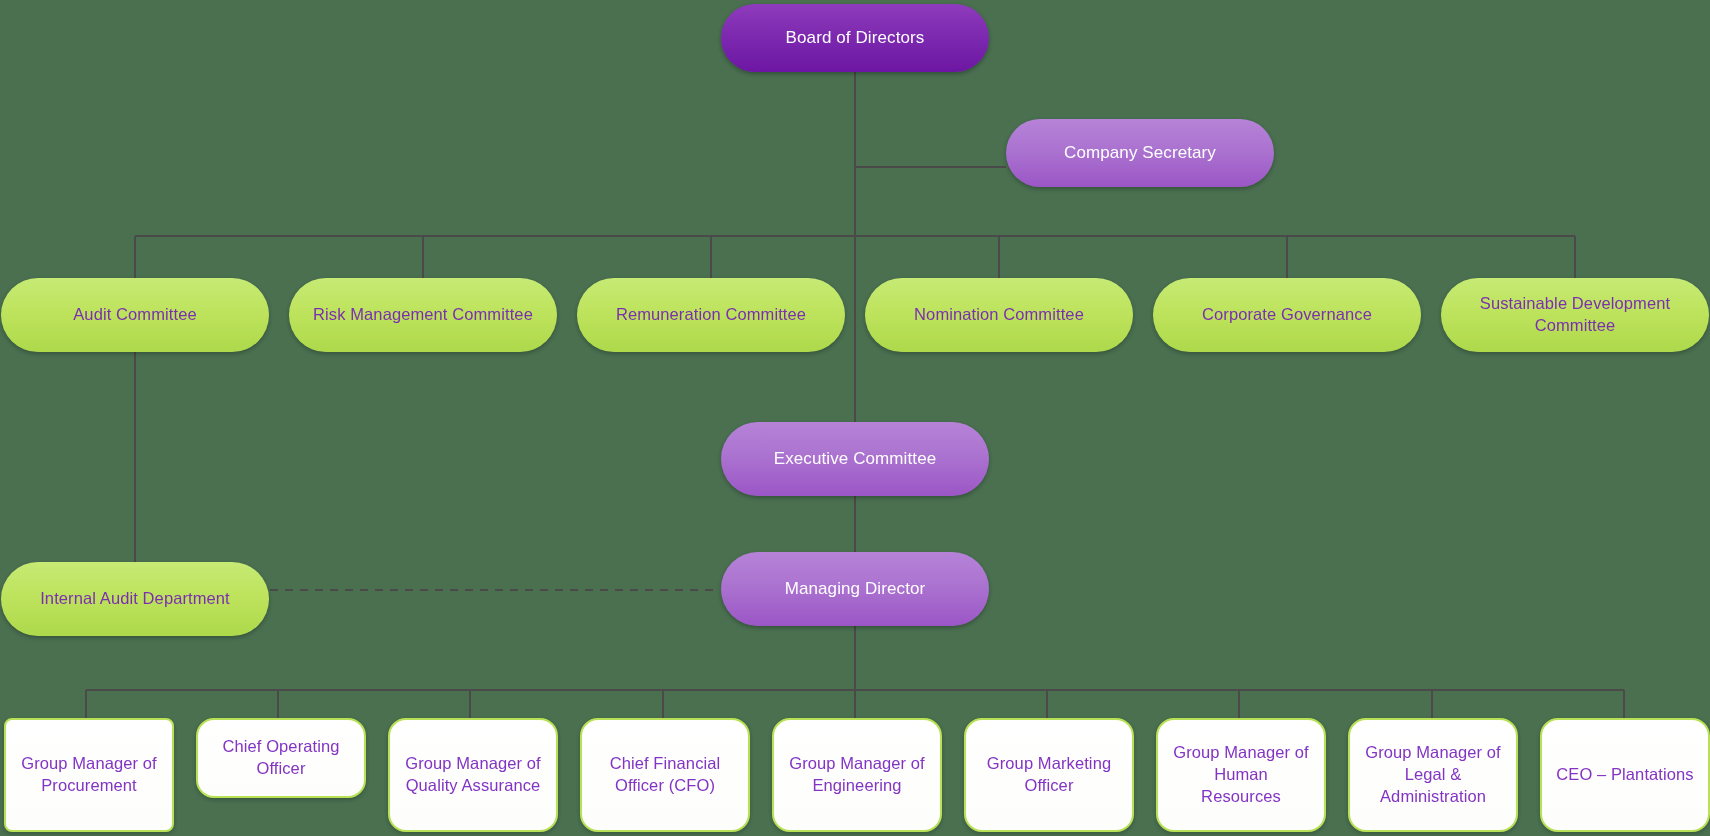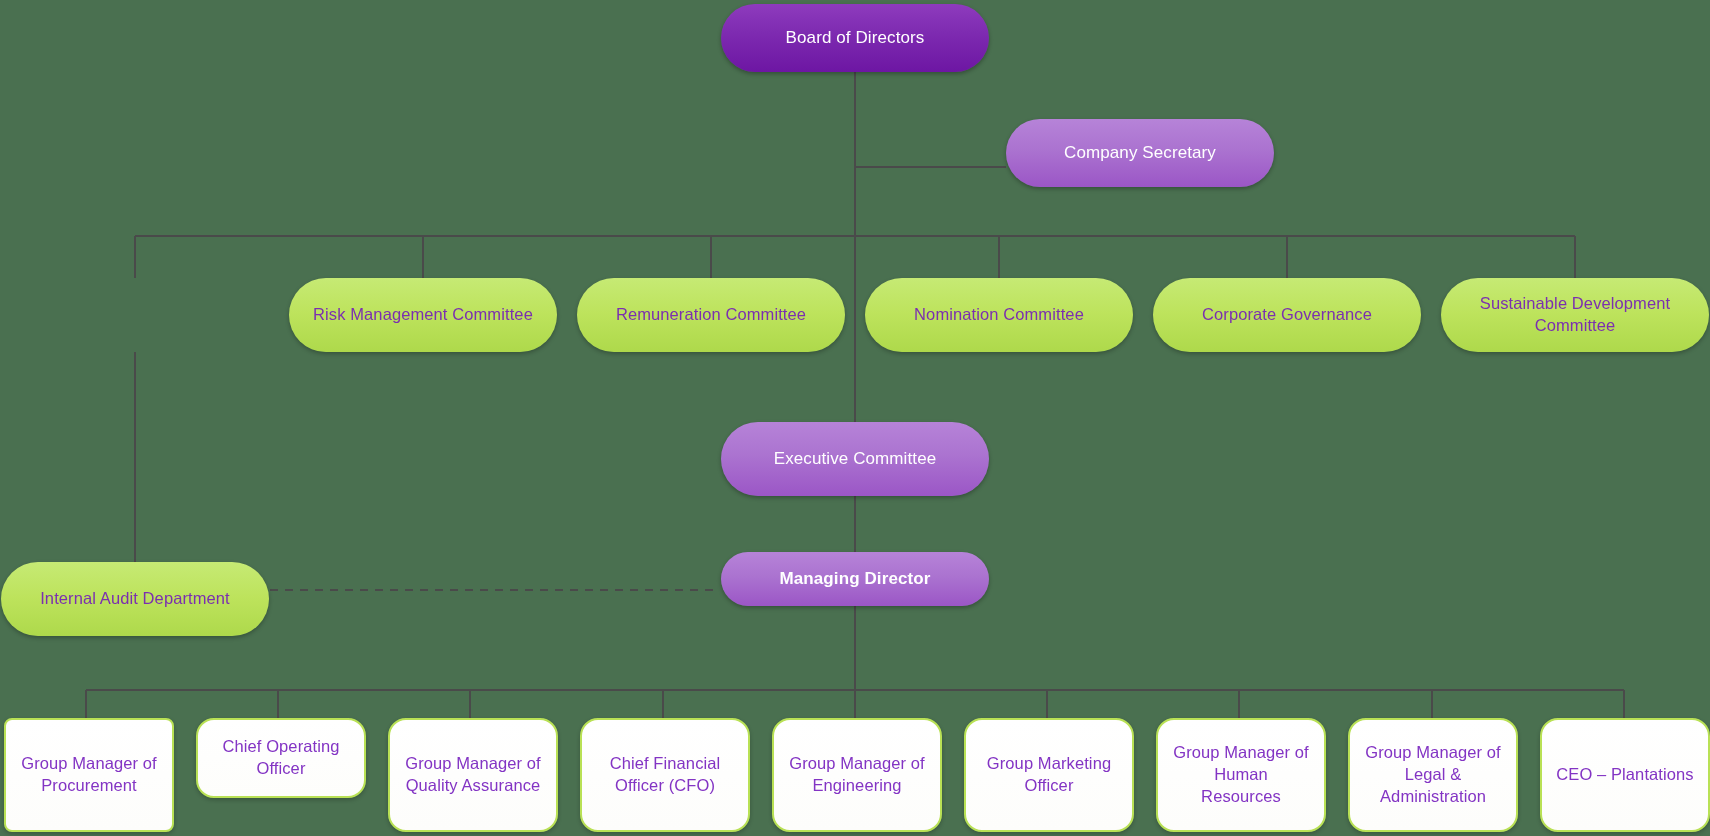--- a/index.html
+++ b/index.html
@@ -126,20 +126,23 @@
   </svg>
 
   <div class="node pill n-root" style="left:721px; top:4px; width:268px; height:68px;">
     <span class="node-label">Board of Directors</span>
   </div>
 
   <div class="node pill n-purple" style="left:1006px; top:119px; width:268px; height:68px;">
     <span class="node-label">Company Secretary</span>
   </div>
 
+  <div class="node pill n-green" style="left:1px; top:278px; width:268px; height:74px;">
+    <span class="node-label">Audit Committee</span>
+  </div>
 
   <div class="node pill n-green" style="left:577px; top:278px; width:268px; height:74px;">
     <span class="node-label">Remuneration Committee</span>
   </div>
 
   <div class="node pill n-green" style="left:289px; top:278px; width:268px; height:74px;">
     <span class="node-label">Risk Management Committee</span>
   </div>
 
   <div class="node pill n-green" style="left:865px; top:278px; width:268px; height:74px;">
@@ -155,21 +158,21 @@
   </div>
 
   <div class="node pill n-purple" style="left:721px; top:422px; width:268px; height:74px;">
     <span class="node-label">Executive Committee</span>
   </div>
 
   <div class="node pill n-green" style="left:1px; top:562px; width:268px; height:74px;">
     <span class="node-label">Internal Audit Department</span>
   </div>
 
-  <div class="node pill n-purple" style="left:721px; top:552px; width:268px; height:54px;font-weight:bold;">
+  <div class="node pill n-purple" style="left:721px; top:552px; width:268px; height:74px;">
     <span class="node-label">Managing Director</span>
   </div>
 
   <div class="node n-leaf" style="left:4px; top:718px; width:170px; height:114px;border-radius:8px;">
     <span class="node-label">Group Manager of Procurement</span>
   </div>
 
   <div class="node n-leaf" style="left:196px; top:718px; width:170px; height:80px;">
     <span class="node-label">Chief Operating Officer</span>
   </div>

